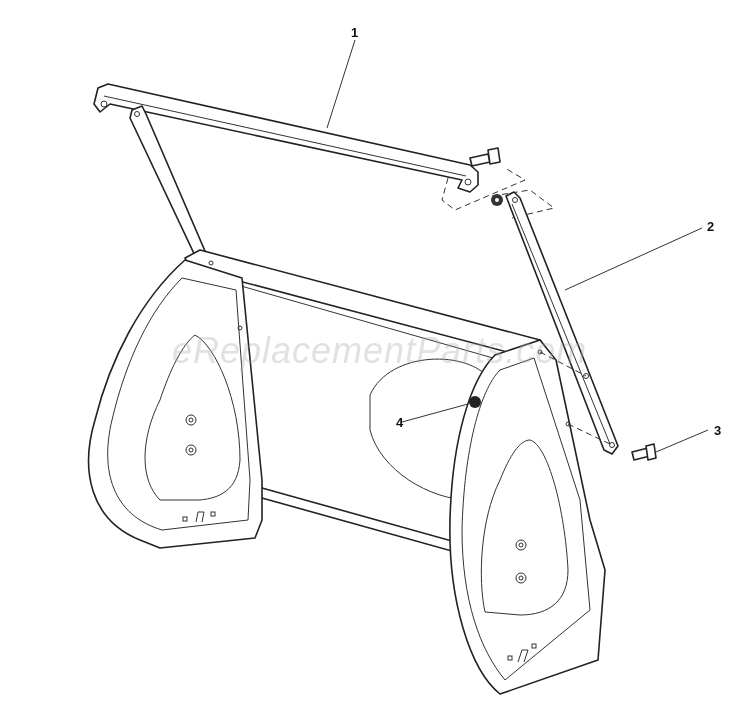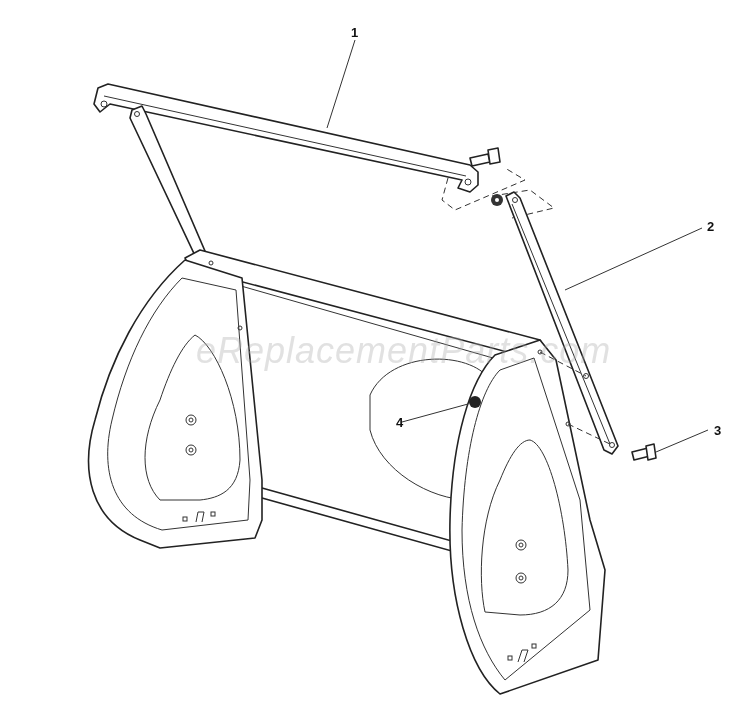--- a/index.html
+++ b/index.html
@@ -6,21 +6,21 @@
     body { width: 750px; height: 725px; overflow: hidden; position: relative;
            font-family: "Liberation Sans", sans-serif; }
     #diagram { position: absolute; left: 0; top: 0; width: 750px; height: 725px; }
     .ln { fill: none; stroke: #222; stroke-width: 1.6; stroke-linejoin: round; stroke-linecap: round; }
     .ln-thin { fill: none; stroke: #333; stroke-width: 1; }
     .ln-dash { fill: none; stroke: #333; stroke-width: 1; stroke-dasharray: 6 4; }
     .leader { fill: none; stroke: #333; stroke-width: 1; }
     .fill-w { fill: #fff; }
     .callout { position: absolute; font-size: 13px; font-weight: bold; color: #111; line-height: 1; }
     .watermark { position: absolute; left: 172px; top: 330px; font-size: 36px; color: rgba(170,170,170,0.35);
-                 letter-spacing: 1px; white-space: nowrap; pointer-events: none; font-style: italic; margin-left: 24px; }
+                 letter-spacing: 1px; white-space: nowrap; pointer-events: none; font-style: italic; }
   </style>
 </head>
 <body>
 
 <svg id="diagram" viewBox="0 0 750 725" xmlns="http://www.w3.org/2000/svg">
 
   <g>
     <path class="ln fill-w" d="M98 88 L108 84 L470 165 L478 172 L478 185 L470 192 L458 188 L462 180 L110 104 L100 112 L94 104 Z"></path>
     <path class="ln-thin" d="M104 96 L466 176"></path>
     <circle class="ln-thin" cx="104" cy="104" r="3"></circle>

